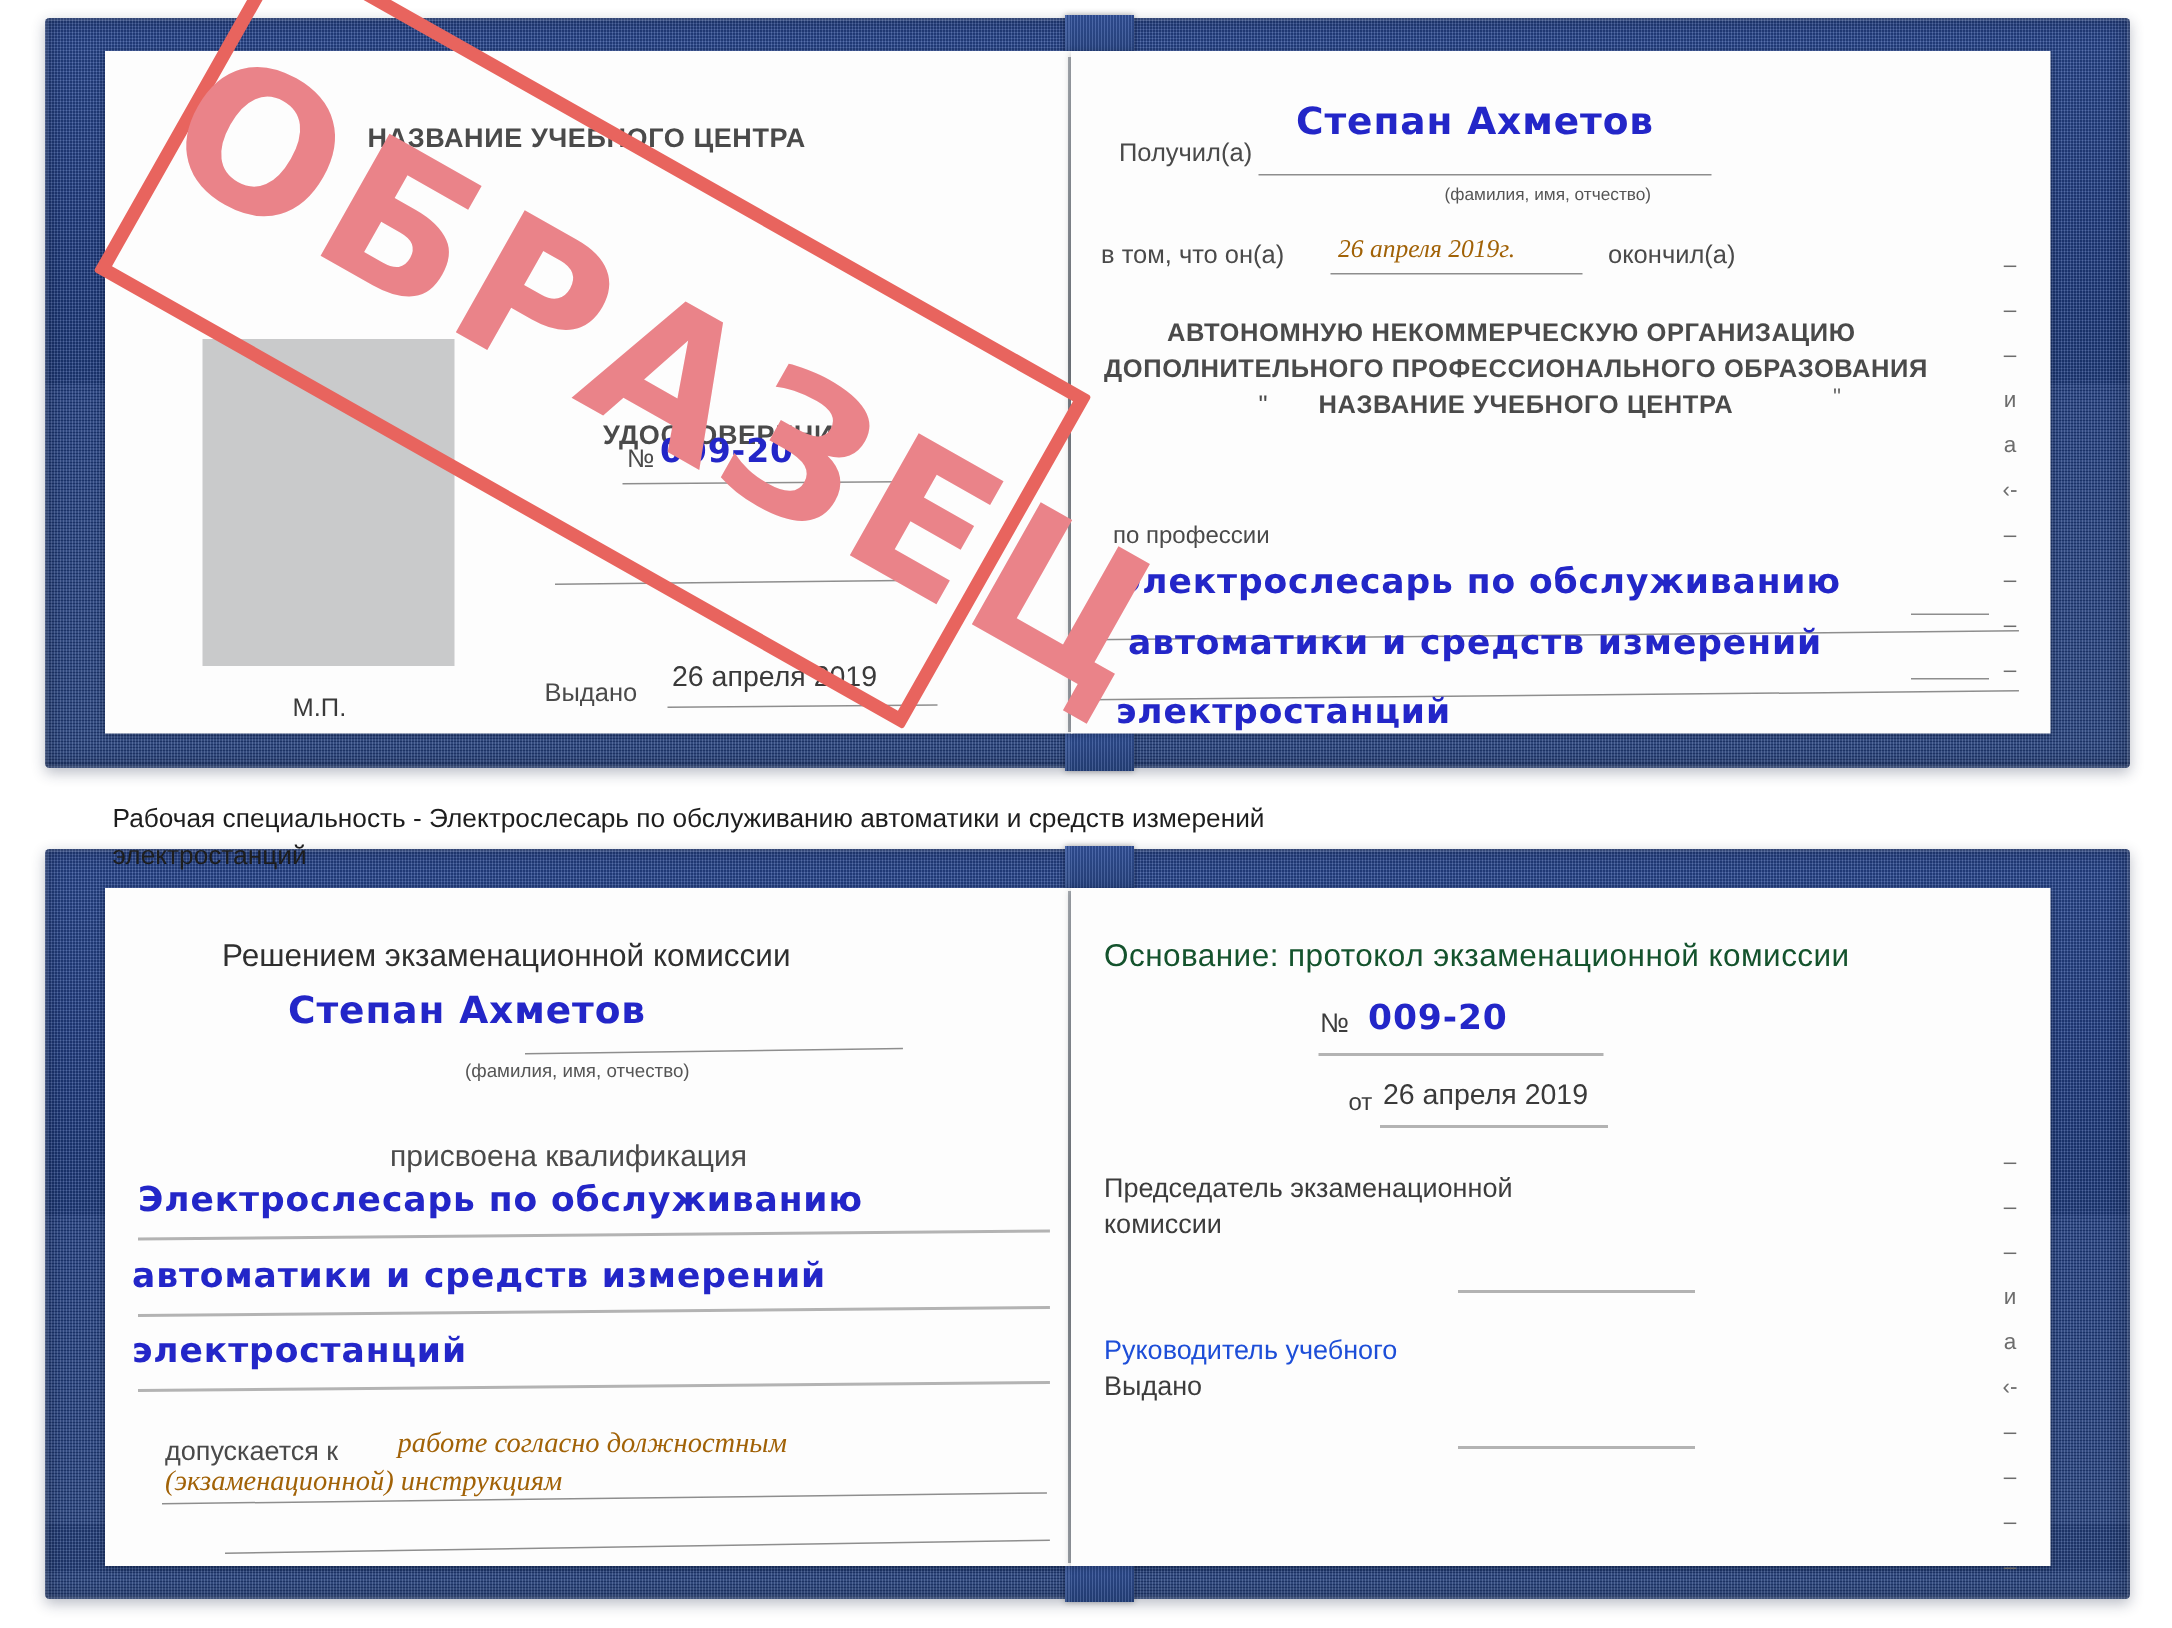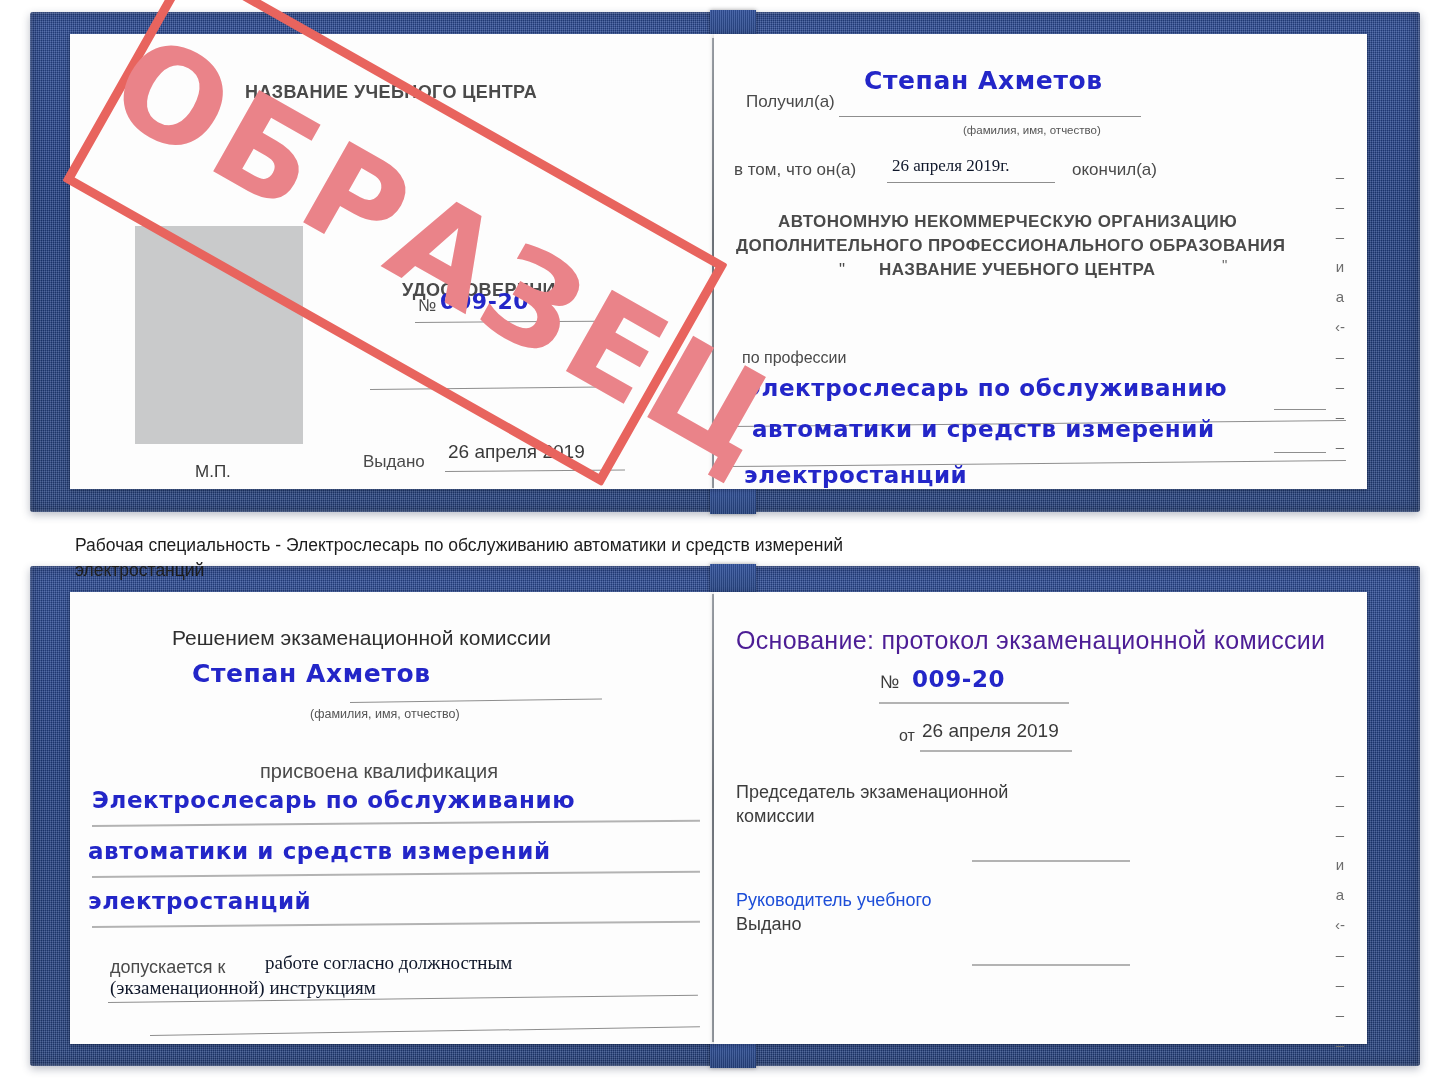--- a/index.html
+++ b/index.html
@@ -51,21 +51,21 @@
   .caps{color:#4a4a4a;font-weight:bold;letter-spacing:.4px;}
   .small{font-size:11.5px;color:#555;}
   .hand{
     color:#2326c8;
     font-family:"DejaVu Sans","Liberation Sans",sans-serif;
     font-weight:bold;font-size:22px;
     letter-spacing:.6px;
   }
   .typed-it{
     font-family:"Liberation Serif","DejaVu Serif",serif;
-    color:#0f172a;font-size:17px;
+    font-style:italic;color:#a16207;font-size:17px;
   }
 
   .rule{position:absolute;height:1px;background:#8e8e8e;}
   .rule.light{background:#b3b3b3;height:2px;}
   .rule.tilt{transform-origin:left center;}
 
   .photo-box{position:absolute;background:#c9cacb;}
 
   
   .stamp{
@@ -182,21 +182,21 @@
 <div class="caption" style="left:75px;top:558px;width:600px;z-index:5;">электростанций</div>
 
 <div class="book" style="left:30px;top:566px;width:1390px;height:500px;">
 
   <div class="cover"></div>
   <div class="spine-tab" style="left:680px;top:-2px;width:46px;height:34px;"></div>
   <div class="spine-tab" style="left:680px;bottom:-2px;width:46px;height:30px;"></div>
 
   <div class="page left" style="left:40px;top:26px;width:645px;height:452px;">
 
-    <div class="t" style="left:78px;top:34px;font-size:21px;color:#2f2f2f;margin-left:24px;">Решением экзаменационной комиссии</div>
+    <div class="t" style="left:78px;top:34px;font-size:21px;color:#2f2f2f;">Решением экзаменационной комиссии</div>
 
     <div class="t hand" style="left:122px;top:68px;font-size:25px;">Степан Ахметов</div>
     <div class="rule tilt" style="left:280px;top:110px;width:252px;transform:rotate(-0.8deg);"></div>
     <div class="t small" style="left:240px;top:115px;font-size:12.5px;">(фамилия, имя, отчество)</div>
 
     <div class="t" style="left:190px;top:168px;font-size:20px;color:#4a4a4a;">присвоена квалификация</div>
 
     <div class="t hand" style="left:22px;top:195px;font-size:23px;">Электрослесарь по обслуживанию</div>
     <div class="rule light tilt" style="left:22px;top:233px;width:608px;transform:rotate(-0.5deg);"></div>
 
@@ -210,21 +210,21 @@
     <div class="t typed-it" style="left:195px;top:360px;font-size:19px;">работе согласно должностным</div>
     <div class="t typed-it" style="left:40px;top:385px;font-size:19px;">(экзаменационной) инструкциям</div>
     <div class="rule tilt" style="left:38px;top:410px;width:590px;transform:rotate(-0.7deg);"></div>
     <div class="rule tilt" style="left:80px;top:443px;width:550px;transform:rotate(-0.9deg);"></div>
   </div>
 
   <div class="spine-line" style="left:682px;top:28px;height:448px;"></div>
 
   <div class="page" style="left:684px;top:26px;width:653px;height:452px;">
 
-    <div class="t" style="left:22px;top:34px;font-size:25px;color:#4c1d95;letter-spacing:.3px;">Основание: протокол экзаменационной комиссии</div>
+    <div class="t" style="left:22px;top:34px;font-size:21px;color:#14532d;letter-spacing:.3px;">Основание: протокол экзаменационной комиссии</div>
 
     <div class="t" style="left:166px;top:80px;font-size:18px;color:#3c3c3c;">№</div>
     <div class="t hand" style="left:198px;top:74px;font-size:23px;">009-20</div>
     <div class="rule light" style="left:165px;top:110px;width:190px;"></div>
 
     <div class="t" style="left:185px;top:135px;font-size:16px;color:#3c3c3c;">от</div>
     <div class="t" style="left:208px;top:128px;font-size:19px;color:#3a3a3a;">26 апреля 2019</div>
     <div class="rule light" style="left:206px;top:158px;width:152px;"></div>
 
     <div class="t" style="left:22px;top:190px;font-size:18px;color:#3c3c3c;">Председатель экзаменационной</div>

